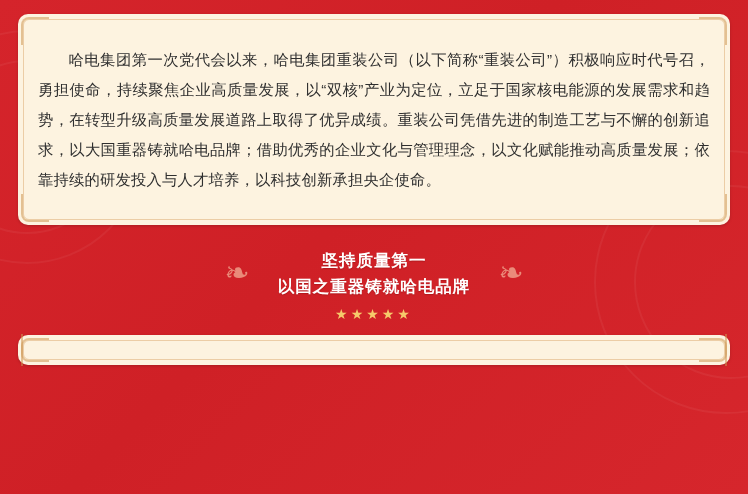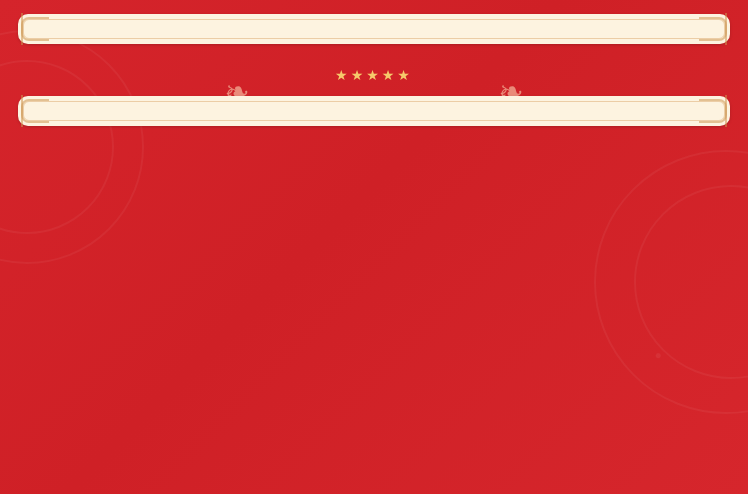--- a/index.html
+++ b/index.html
@@ -120,25 +120,28 @@
   <div class="bg-ornament o1"></div>
   <div class="bg-ornament o2"></div>
   <div class="bg-ornament o3"></div>
   <div class="bg-ornament o4"></div>
 
   <div class="card">
     <span class="corner tl"></span>
     <span class="corner tr"></span>
     <span class="corner bl"></span>
     <span class="corner br"></span>
+    <p class="card-text">哈电集团第一次党代会以来，哈电集团重装公司（以下简称“重装公司”）积极响应时代号召，勇担使命，持续聚焦企业高质量发展，以“双核”产业为定位，立足于国家核电能源的发展需求和趋势，在转型升级高质量发展道路上取得了优异成绩。重装公司凭借先进的制造工艺与不懈的创新追求，以大国重器铸就哈电品牌；借助优秀的企业文化与管理理念，以文化赋能推动高质量发展；依靠持续的研发投入与人才培养，以科技创新承担央企使命。</p>
   </div>
 
   <div class="banner">
     <span class="banner-wreath left">❧</span>
     <span class="banner-wreath right">❧</span>
+    <div class="banner-line">坚持质量第一</div>
+    <div class="banner-line">以国之重器铸就哈电品牌</div>
     <div class="stars">★★★★★</div>
   </div>
 
   <div class="card second">
     <span class="corner tl"></span>
     <span class="corner tr"></span>
     <span class="corner bl"></span>
     <span class="corner br"></span>
   </div>
 </div>

